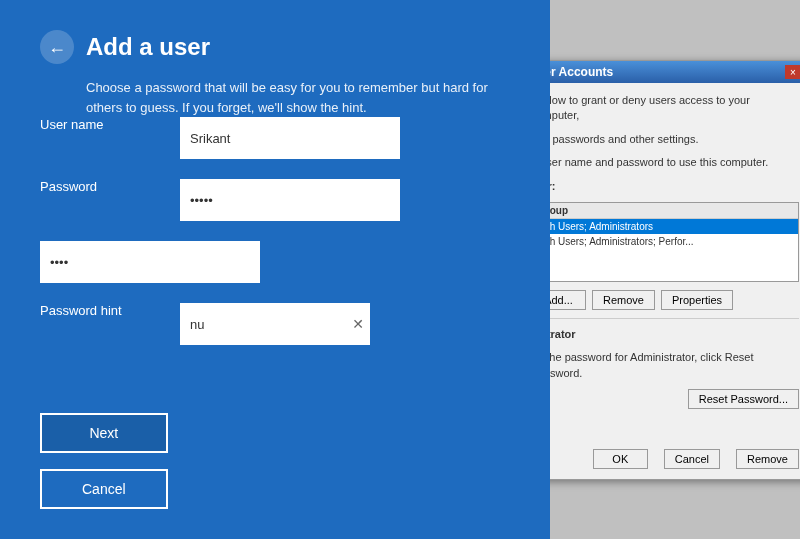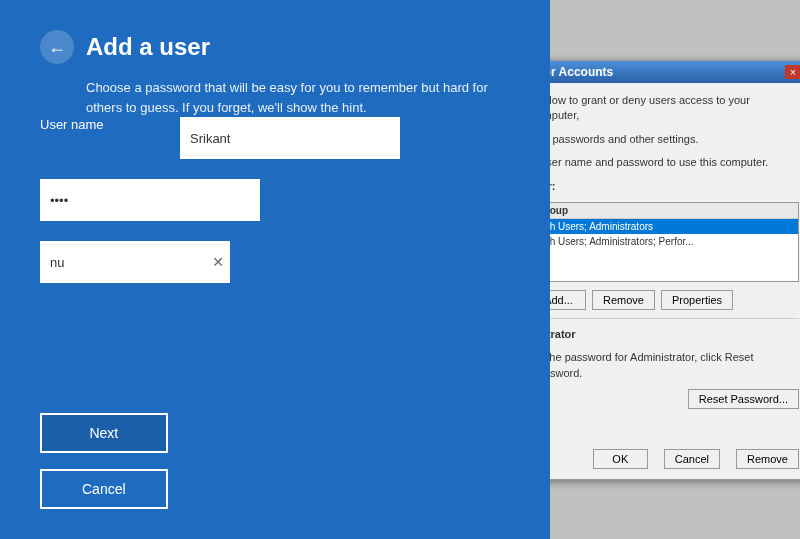--- a/index.html
+++ b/index.html
@@ -304,26 +304,31 @@
     <button class="back-btn">←</button>
     <span class="panel-title">Add a user</span>
   </div>
   <p class="panel-subtitle">Choose a password that will be easy for you to remember but hard for others to guess. If you forget, we'll show the hint.</p>
 
   <div class="form-row">
     <label class="form-label">User name</label>
     <input class="form-input" type="text" value="Srikant" style="">
   </div>
 
+  <div class="form-row">
+    <label class="form-label">Password</label>
+    <input class="form-input" type="password" value="12345" style="">
+  </div>
 
   <div class="form-row">
     <input class="form-input" type="password" value="1234" style="">
   </div>
 
   <div class="form-row">
+    <label class="form-label">Password hint</label>
     <div class="form-input-wrap">
       <input class="form-input hint-input" type="text" value="nu" style="">
       <button class="clear-btn">✕</button>
     </div>
   </div>
 
   <div class="btn-row">
     <button class="btn-next">Next</button>
     <button class="btn-cancel">Cancel</button>
   </div>

